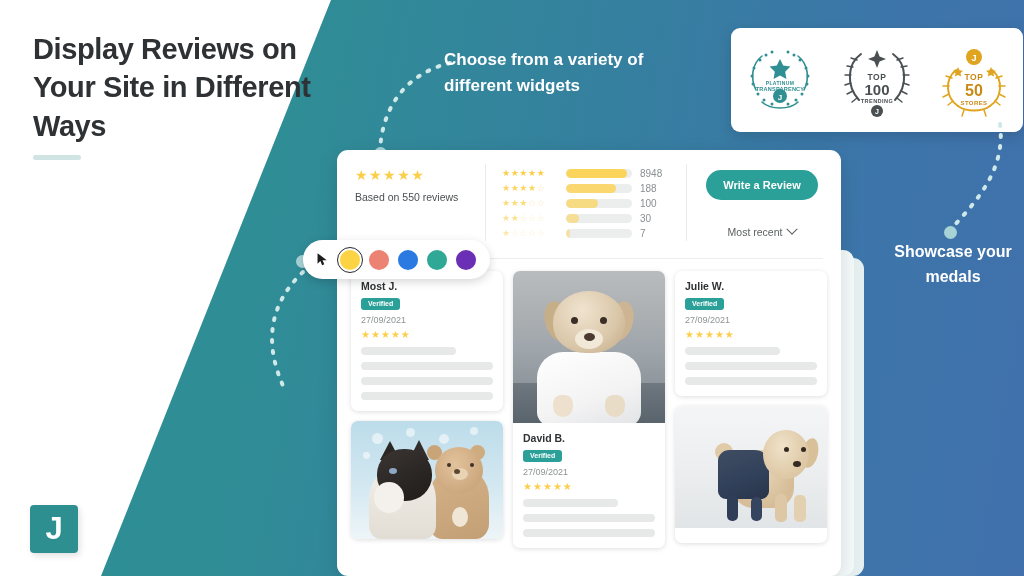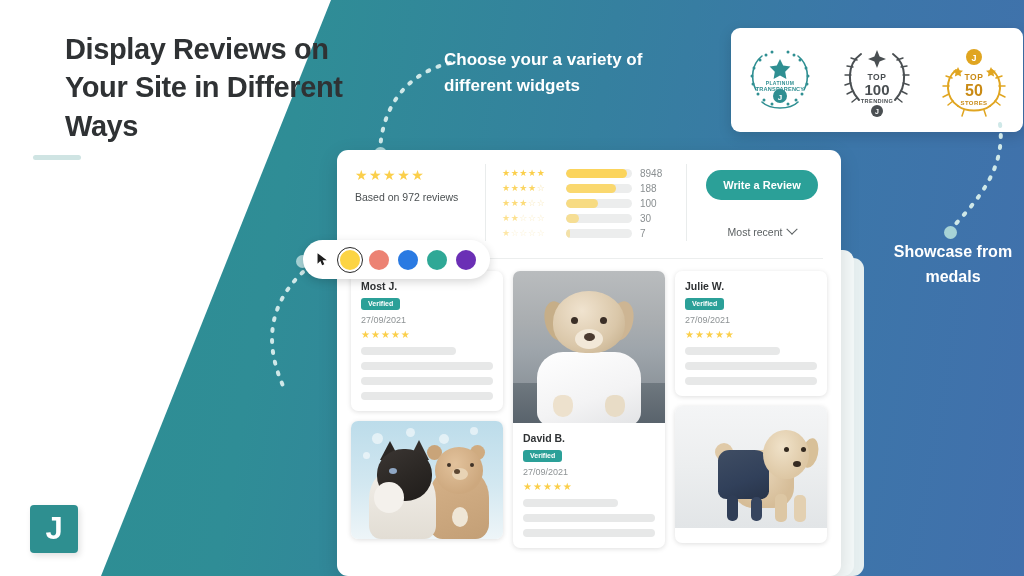--- a/index.html
+++ b/index.html
@@ -19,21 +19,21 @@
   .white-wedge {
     position: absolute; inset: 0;
     background: #ffffff;
     clip-path: polygon(0 0, 331px 0, 101px 576px, 0 576px);
   }
 
   
   .headline {
     position: absolute; left: 33px; top: 30px; width: 280px;
     font-size: 29px; line-height: 1.32; font-weight: bold;
-    color: #2f3234; letter-spacing: -0.4px; margin-left: 32px;
+    color: #2f3234; letter-spacing: -0.4px;
   }
   .headline-rule {
     position: absolute; left: 33px; top: 155px;
     width: 48px; height: 5px; border-radius: 3px;
     background: #cfe4e3;
   }
 
   
   .logo {
     position: absolute; left: 30px; top: 505px;
@@ -325,32 +325,32 @@
 
   <svg class="dots-svg" style="left:880px; top:120px; width:130px; height:120px;">
     <path d="M120 4 C 126 50, 96 82, 70 110" fill="none" stroke="#cfe8e8" stroke-width="4" stroke-linecap="round" stroke-dasharray="2 9"></path>
   </svg>
   <div class="dot-end" style="left:944px; top:226px;"></div>
 
   <svg class="dots-svg" style="left:255px; top:268px; width:60px; height:130px;">
     <path d="M48 4 C 14 36, 8 76, 30 122" fill="none" stroke="#cfe8e8" stroke-width="4" stroke-linecap="round" stroke-dasharray="2 9"></path>
   </svg>
 
-  <div class="callout callout-widgets">Choose your a variety of different widgets</div>
-  <div class="callout callout-medals">Showcase from medals</div>
+  <div class="callout callout-widgets">Choose from a variety of different widgets</div>
+  <div class="callout callout-medals">Showcase your medals</div>
 
   <div class="card-back-2"></div>
   <div class="card-back-1"></div>
 
   <div class="widget">
 
     <div class="summary-row">
       <div class="sum-left">
         <div class="stars">★★★★★</div>
-        <div class="based">Based on 972 reviews</div>
+        <div class="based">Based on 550 reviews</div>
       </div>
 
       <div class="sum-mid" id="breakdown">
           <div class="bar-row">
             <div class="bar-stars" style="opacity:1">★★★★★<span style="color:#f6e2a8"></span></div>
             <div class="bar-track">
               <div class="bar-fill" style="width:92%; opacity:1"></div>
             </div>
             <div class="bar-count">8948</div>
           </div>

